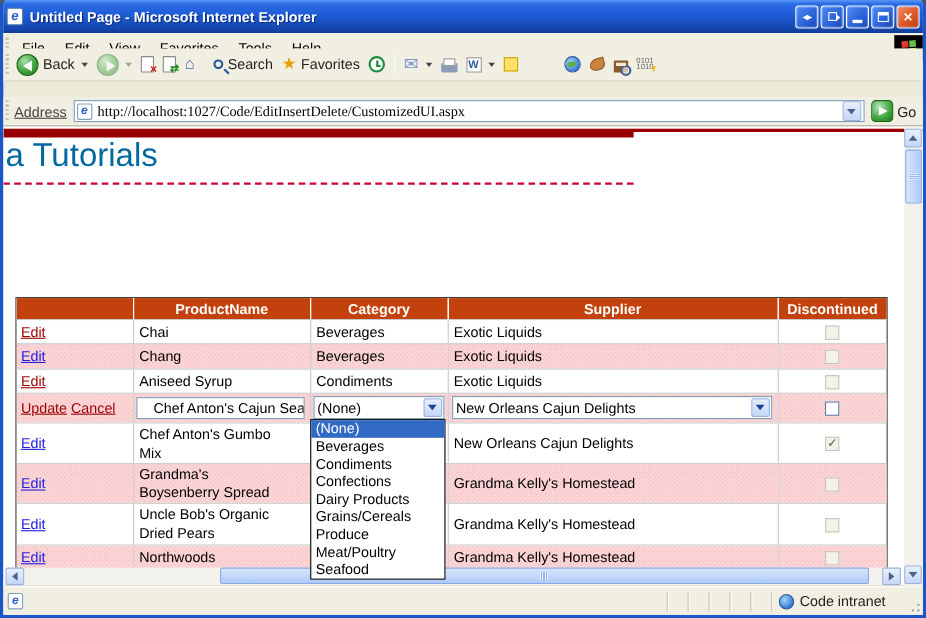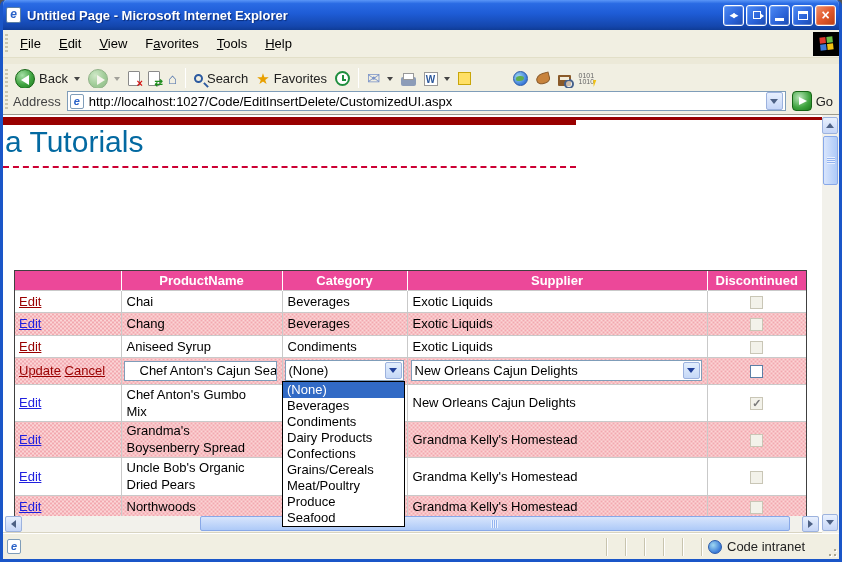--- a/index.html
+++ b/index.html
@@ -32,21 +32,21 @@
   .grip{width:5px;height:20px;margin:0 3px 0 2px;
     background:repeating-linear-gradient(180deg,#c9c5ae 0 2px,transparent 2px 4px);width:3px;}
   .menu-item{padding:3px 9px;font-size:13px;color:#000;}
   .menu-item u{text-decoration:underline;}
   .brand{margin-left:auto;width:26px;height:24px;background:#000;display:flex;align-items:center;justify-content:center;}
   .flag{display:grid;grid-template-columns:6px 6px;grid-template-rows:6px 6px;gap:1px;transform:rotate(-6deg);}
   .flag i{display:block;}
   .flag i:nth-child(1){background:#E03A2F;}.flag i:nth-child(2){background:#6CBE45;}
   .flag i:nth-child(3){background:#3B78D8;}.flag i:nth-child(4){background:#F2C211;}
   
-  .toolbar{position:absolute;left:0;top:64px;width:836px;height:30px;background:#F1EFE2;
+  .toolbar{position:absolute;left:0;top:44px;width:836px;height:30px;background:#F1EFE2;
     border-bottom:1px solid #D8D4C0;display:flex;align-items:center;}
   .tbtn{display:flex;align-items:center;padding:2px 4px;border-radius:3px;font-size:13px;color:#222;gap:4px;}
   .tsep{width:1px;height:22px;background:#C9C5B2;border-right:1px solid #fff;margin:0 4px;}
   .caret{width:0;height:0;border-left:3px solid transparent;border-right:3px solid transparent;border-top:4px solid #444;margin-left:2px;}
   .nav-circle{width:20px;height:20px;border-radius:50%;position:relative;
     background:radial-gradient(circle at 35% 30%,#A8E0A8,#3FA33F 55%,#1E7A1E);border:1px solid #176617;}
   .nav-circle .tri-l{position:absolute;left:5px;top:5px;width:0;height:0;
     border-right:8px solid #fff;border-top:5px solid transparent;border-bottom:5px solid transparent;}
   .nav-circle .tri-r{position:absolute;left:8px;top:5px;width:0;height:0;
     border-left:8px solid #fff;border-top:5px solid transparent;border-bottom:5px solid transparent;}
@@ -73,46 +73,46 @@
   .bird{width:14px;height:11px;background:#C8833C;border-radius:80% 0 60% 60%;transform:rotate(-15deg);border:1px solid #8A5A2A;}
   .book{width:13px;height:11px;background:#8A5A2A;border-radius:1px;position:relative;margin-top:3px;}
   .book:after{content:"";position:absolute;left:2px;top:2px;width:9px;height:3px;background:#F2EBD8;}
   .book:before{content:"";position:absolute;right:-3px;bottom:-3px;width:6px;height:6px;border:2px solid #46618C;border-radius:50%;background:rgba(255,255,255,.6);}
   .binary{font-size:7px;line-height:6px;color:#666;width:14px;letter-spacing:0;position:relative;}
   .binary:after{content:"";position:absolute;right:-2px;bottom:-2px;width:0;height:0;
     border-left:3px solid transparent;border-top:7px solid #F2C211;transform:skewX(-20deg);}
   
   .addrbar{position:absolute;left:0;top:88px;width:836px;height:27px;background:#F1EFE2;
     border-bottom:1px solid #9C9A8E;display:flex;align-items:center;padding-right:4px;}
-  .addr-label{font-size:13px;color:#444;margin:0 6px 0 2px;}
+  .addr-label{font-size:13px;color:#444;margin:0 6px 0 2px;text-decoration:underline;}
   .addr-input{flex:1 1 auto;height:20px;background:#fff;border:1px solid #7F9DB9;display:flex;align-items:center;padding:0 2px;}
   .page-icon{width:14px;height:15px;background:#fff;border:1px solid #7F9DB9;border-radius:2px;color:#2A62C8;
     font-weight:bold;font-style:italic;font-size:11px;line-height:12px;text-align:center;flex:0 0 auto;}
-  .addr-url{font-size:13px;color:#000;margin-left:5px;flex:1 1 auto;white-space:nowrap;overflow:hidden;}
+  .addr-url{font-size:13px;color:#000;margin-left:5px;flex:1 1 auto;white-space:nowrap;overflow:hidden;font-family:Liberation Serif, serif;}
   .addr-drop{width:17px;height:18px;display:flex;align-items:center;justify-content:center;flex:0 0 auto;
     background:linear-gradient(180deg,#E8F0FE,#C6D6F7);border:1px solid #9CB2DE;border-radius:2px;}
   .tri-down{width:0;height:0;border-left:4px solid transparent;border-right:4px solid transparent;border-top:5px solid #4D6185;}
   .go-btn{width:20px;height:20px;border-radius:4px;margin:0 4px 0 6px;flex:0 0 auto;position:relative;
     background:radial-gradient(circle at 35% 30%,#B8E6B8,#3FA33F 60%,#1E7A1E);border:1px solid #176617;}
   .go-btn:after{content:"";position:absolute;left:6px;top:5px;width:0;height:0;
     border-left:8px solid #fff;border-top:4px solid transparent;border-bottom:4px solid transparent;}
   .go-label{font-size:13px;color:#222;margin-right:2px;}
   
   .content{position:absolute;left:0;top:115px;width:836px;height:418px;background:#fff;overflow:hidden;}
   .topline{position:absolute;left:0;top:2px;width:836px;height:3px;background:#990000;}
   .topbar{position:absolute;left:0;top:5px;width:573px;height:5px;background:#990000;}
   .site-title{position:absolute;left:2px;top:10px;font-size:30px;color:#0369a1;white-space:nowrap;}
   .breadcrumb{position:absolute;left:175px;top:17px;width:398px;font-size:13px;font-weight:bold;line-height:17px;color:#000;}
   .bc-link{color:#990000;text-decoration:underline;}
   .dashline{position:absolute;left:0;top:51px;width:573px;border-bottom:2px dashed #CC0033;}
   .heading{position:absolute;left:11px;top:72px;width:540px;font-size:24px;font-weight:bold;line-height:30px;color:#000;}
   
   .gridwrap{position:absolute;left:11px;top:155px;width:793px;border:1px solid #404040;z-index:1;}
   table.grid{border-collapse:collapse;table-layout:fixed;width:791px;font-size:13px;}
-  .grid th{background:#ec4899;color:#fff;font-weight:bold;text-align:center;height:19px;padding:0;
+  .grid th{background:#c2410c;color:#fff;font-weight:bold;text-align:center;height:19px;padding:0;
     border-left:1px solid #fff;overflow:hidden;white-space:nowrap;}
   .grid th:first-child{border-left:none;}
   .grid td{padding:0;vertical-align:middle;border-left:1px solid #C9C9C9;border-top:1px solid #C9C9C9;overflow:hidden;}
   .grid td:first-child{border-left:none;}
   .grid tr.r-pink td{background-color:#FBD5D6;
     background-image:radial-gradient(circle,#F2A8AF 25%,rgba(255,255,255,0) 26%),
                      radial-gradient(circle,#F2A8AF 25%,rgba(255,255,255,0) 26%);
     background-size:4px 4px;background-position:0 0,2px 2px;}
   .c-act{padding-left:4px !important;}
   .c-prod{padding-left:5px !important;}
@@ -413,25 +413,25 @@
           <td class="c-disc"><span class="cb cb-dis"></span></td>
         </tr>
       </tbody>
         </table>
     </div>
 
     <div class="droplist">
       <div class="opt selected">(None)</div>
       <div class="opt">Beverages</div>
       <div class="opt">Condiments</div>
+      <div class="opt">Confections</div>
       <div class="opt">Dairy Products</div>
-      <div class="opt">Confections</div>
       <div class="opt">Grains/Cereals</div>
+      <div class="opt">Produce</div>
       <div class="opt">Meat/Poultry</div>
-      <div class="opt">Produce</div>
       <div class="opt">Seafood</div>
     </div>
 
     <div class="hscroll">
       <div class="sb-btn" style="left:0;top:0;width:17px;height:16px;">
           <span class="tri-left"></span>
         </div>
       <div class="hthumb"></div>
       <div class="sb-btn" style="right:0;top:0;width:17px;height:16px;">
           <span class="tri-right"></span>

